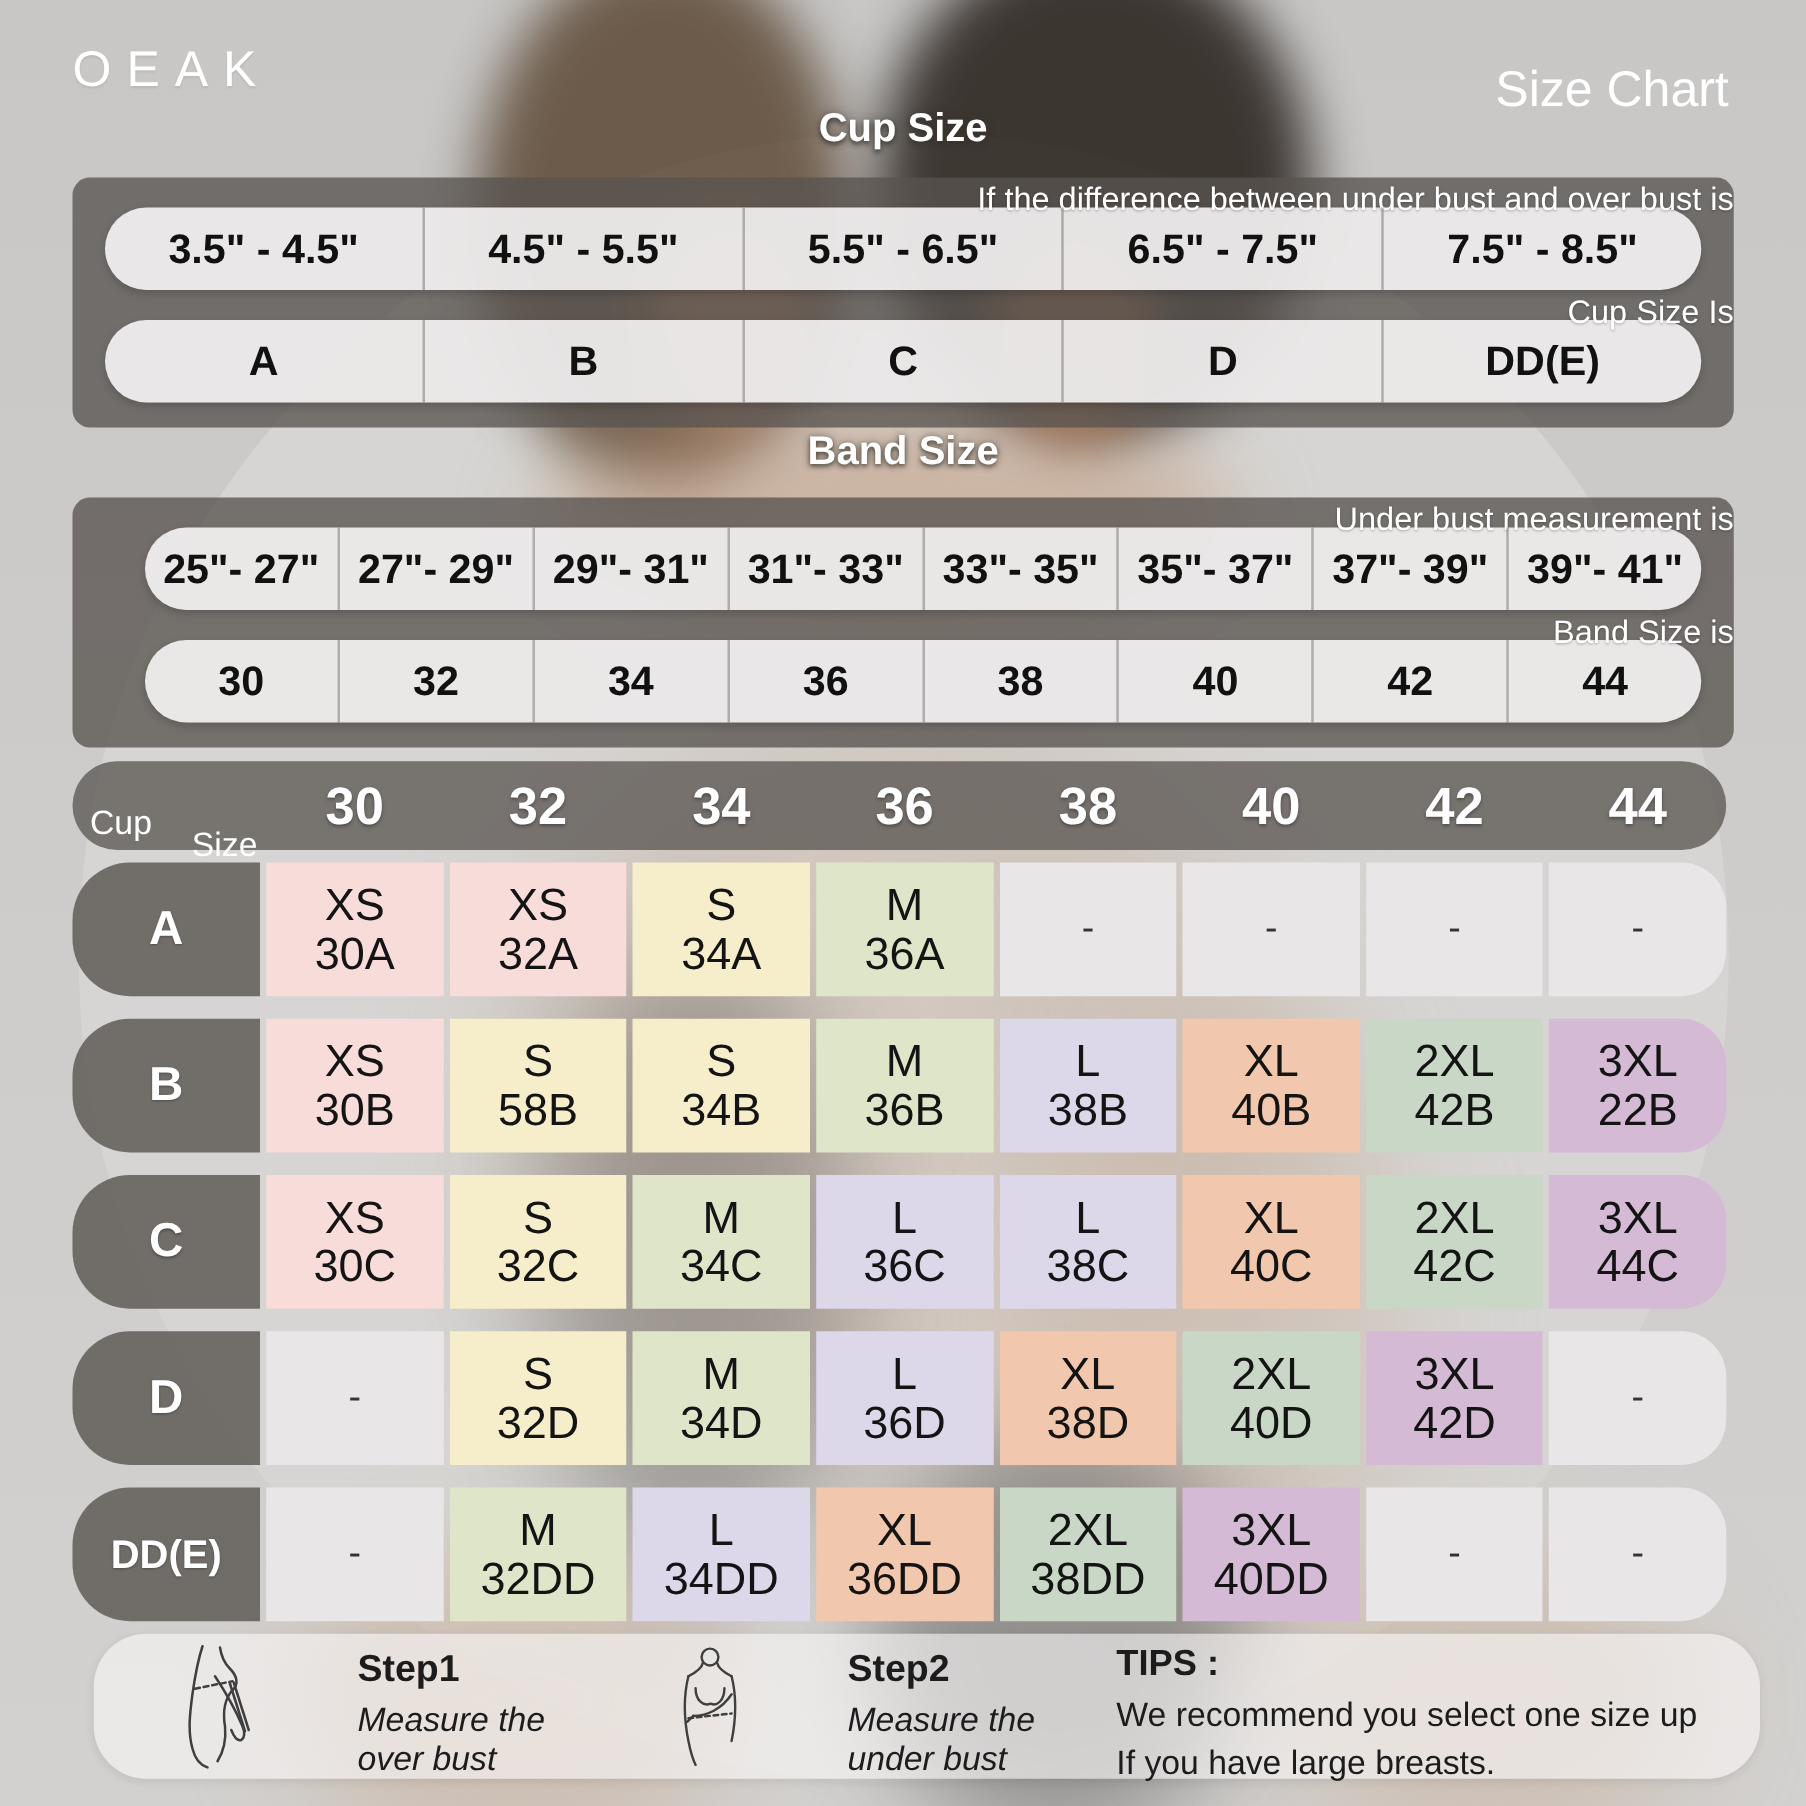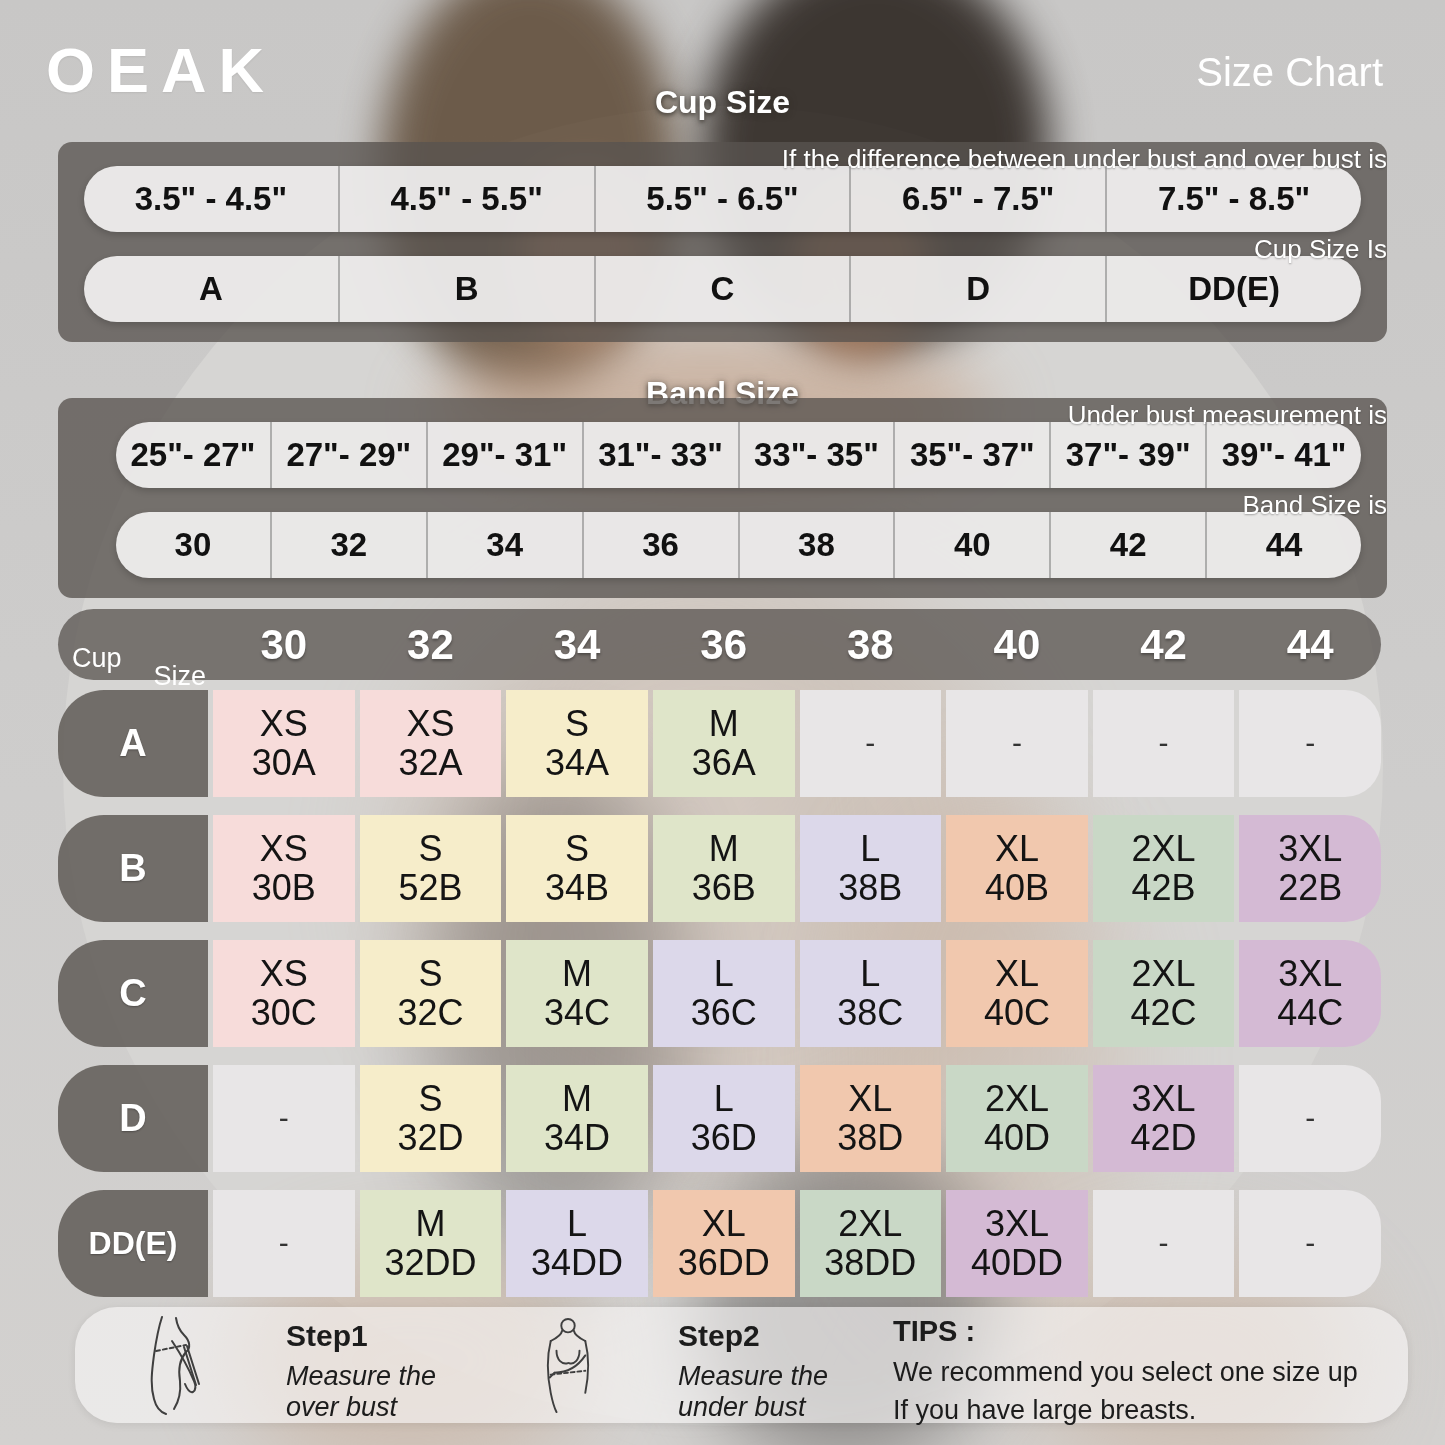--- a/index.html
+++ b/index.html
@@ -21,27 +21,27 @@
   .chest{left:430px;top:330px;width:560px;height:170px;background:#c29a7d;filter:blur(34px);opacity:.55;}
   .torso{left:400px;top:560px;width:640px;height:620px;background:#bfa28c;filter:blur(60px);opacity:.32;}
   .dressL{left:430px;top:760px;width:260px;height:520px;background:#2f2b28;filter:blur(45px);opacity:.30;}
   .bodyR{left:850px;top:800px;width:280px;height:520px;background:#c7ac97;filter:blur(50px);opacity:.35;}
   .skirt{left:690px;top:1140px;width:310px;height:330px;background:#302d2b;filter:blur(40px);opacity:.4;}
   .legL{left:230px;top:1240px;width:360px;height:240px;background:#c5a58c;filter:blur(45px);opacity:.45;}
   .legR{left:1020px;top:1240px;width:340px;height:240px;background:#c5a58c;filter:blur(45px);opacity:.4;}
   .streak{left:610px;top:650px;width:160px;height:700px;background:#edebe9;filter:blur(55px);opacity:.5;}
 
   
-  .logo{position:absolute;left:46px;top:34px;color:#fff;font-size:63px;font-weight:700;
+  .logo{position:absolute;left:58px;top:34px;color:#fff;font-size:40px;font-weight:400;
     letter-spacing:12px;text-shadow:0 1px 2px rgba(0,0,0,.08);}
   .size-chart{position:absolute;right:62px;top:50px;color:#fff;font-size:40px;font-weight:500;}
   .sec-title{position:absolute;left:0;width:100%;text-align:center;color:#fff;font-size:32px;font-weight:700;
     text-shadow:0 2px 4px rgba(55,50,45,.85),0 0 8px rgba(55,50,45,.45);}
   .cup-title{top:84px;}
-  .band-title{top:342px;margin-top:33px;}
+  .band-title{top:342px;}
 
   
   .panel{position:absolute;left:58px;right:58px;background:rgba(88,83,79,.78);border-radius:14px;}
   .cup-panel{top:142px;height:200px;}
   .band-panel{top:398px;height:200px;padding-left:32px;}
   .band-text{height:24px;line-height:34px;text-align:right;color:#fff;font-size:26px;
     text-shadow:0 1px 2px rgba(0,0,0,.3);}
   .white-row{height:66px;margin:0 26px;background:rgba(249,248,248,.88);border-radius:33px;
     display:flex;box-shadow:0 3px 7px rgba(0,0,0,.18);}
   .wcell{flex:1;display:flex;align-items:center;justify-content:center;
@@ -192,21 +192,21 @@
       <div class="mcell empty" style="background: rgb(232, 230, 231);">-</div>
       <div class="mcell empty" style="background: rgb(232, 230, 231);">-</div>
       <div class="mcell last empty" style="background: rgb(232, 230, 231);">-</div>
       <div class="rowlabel">B</div>
       <div class="mcell" style="background: rgb(247, 220, 218);">
         <div>XS</div>
         <div>30B</div>
       </div>
       <div class="mcell" style="background: rgb(246, 237, 202);">
         <div>S</div>
-        <div>52B</div>
+        <div>58B</div>
       </div>
       <div class="mcell" style="background: rgb(246, 237, 202);">
         <div>S</div>
         <div>34B</div>
       </div>
       <div class="mcell" style="background: rgb(223, 229, 201);">
         <div>M</div>
         <div>36B</div>
       </div>
       <div class="mcell" style="background: rgb(220, 216, 234);">

